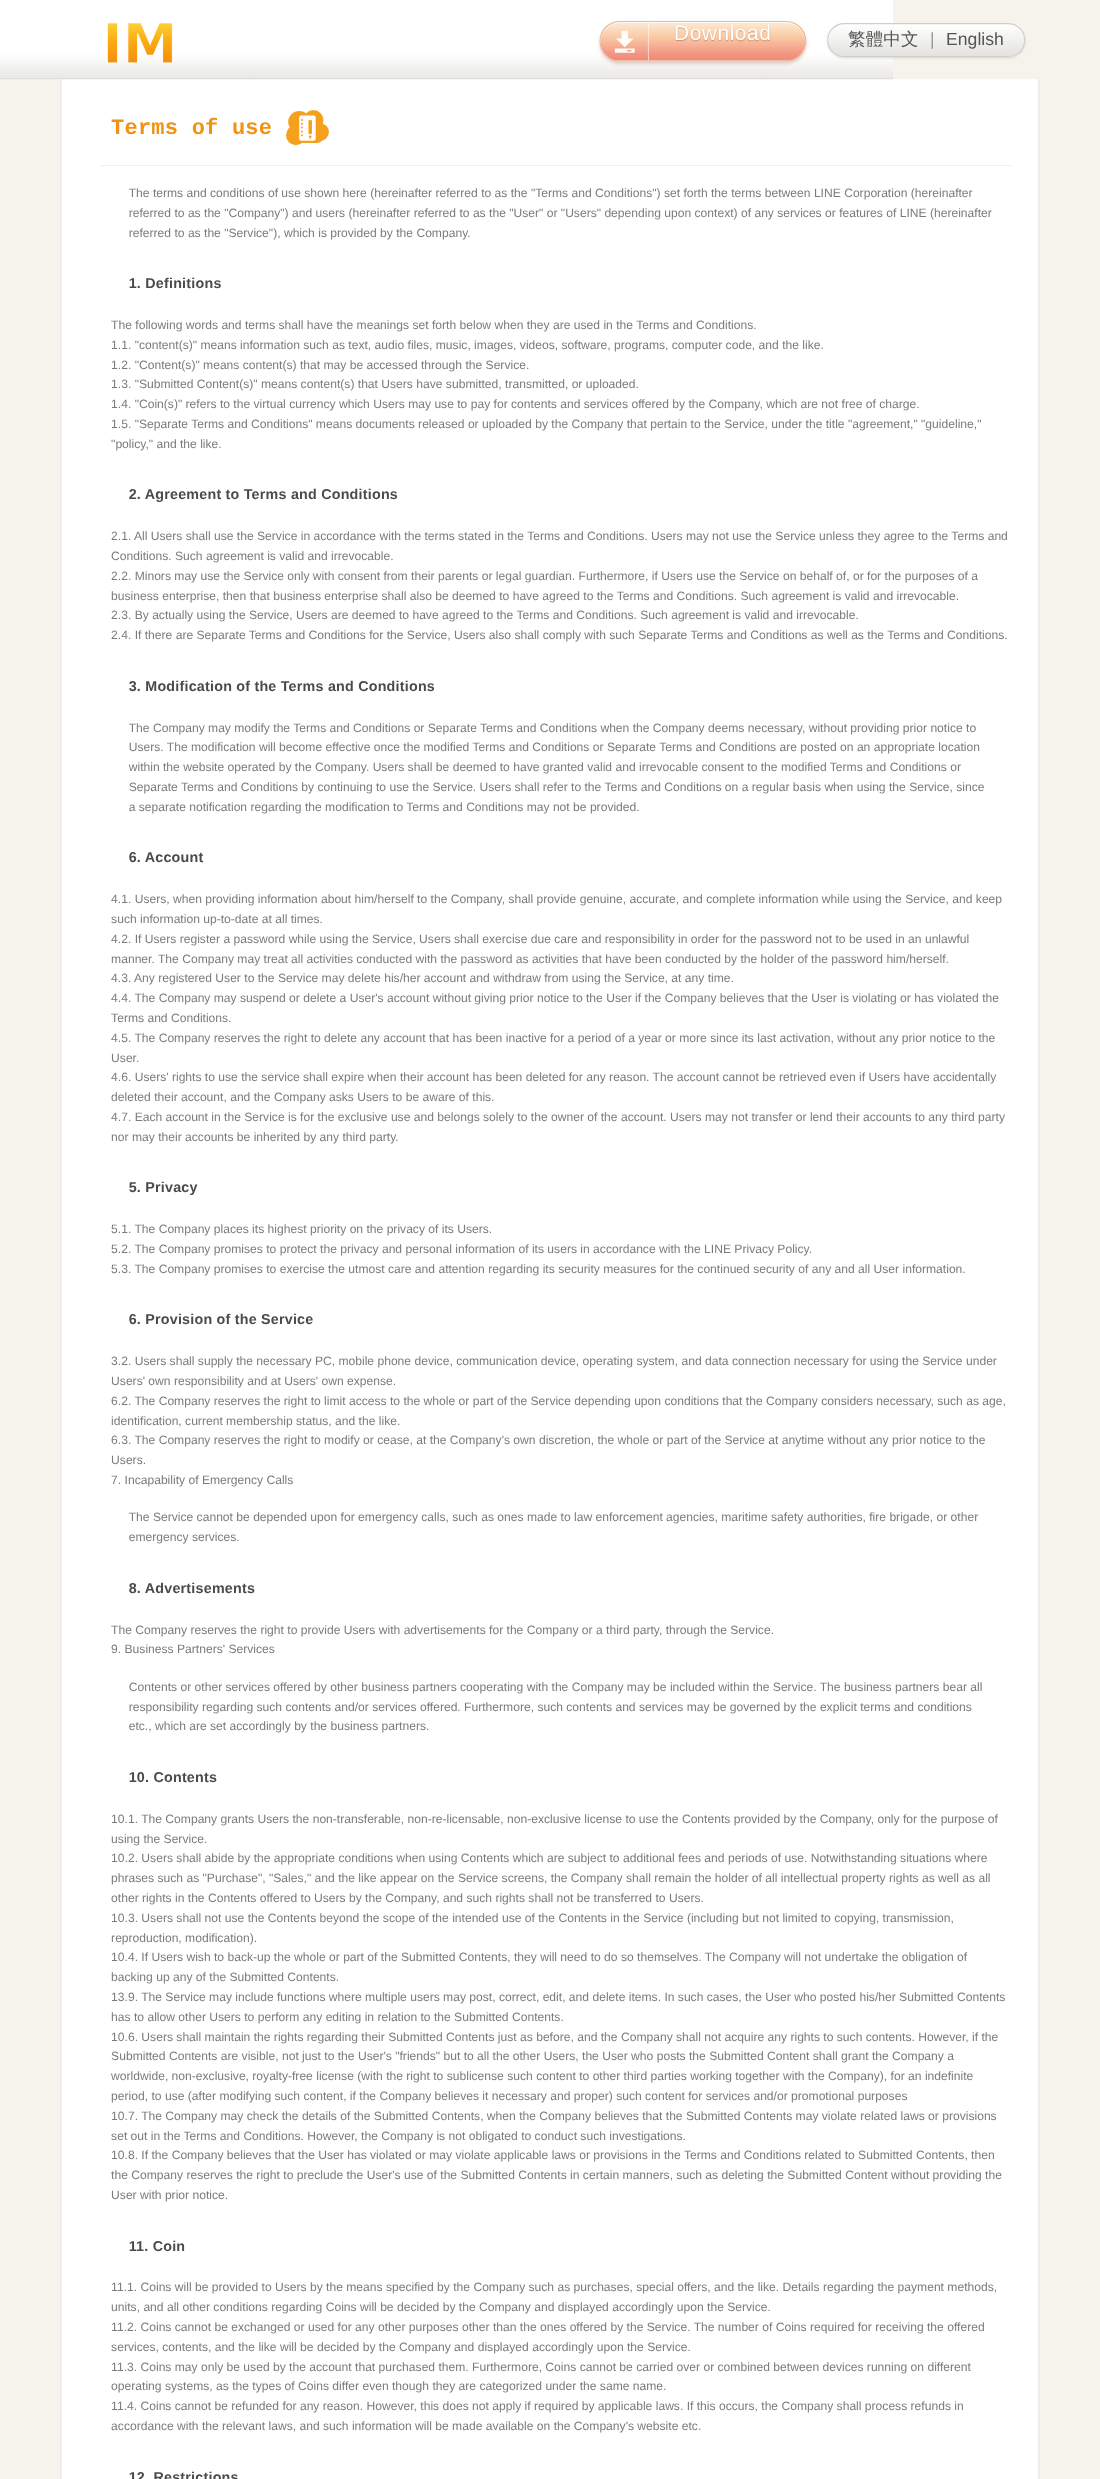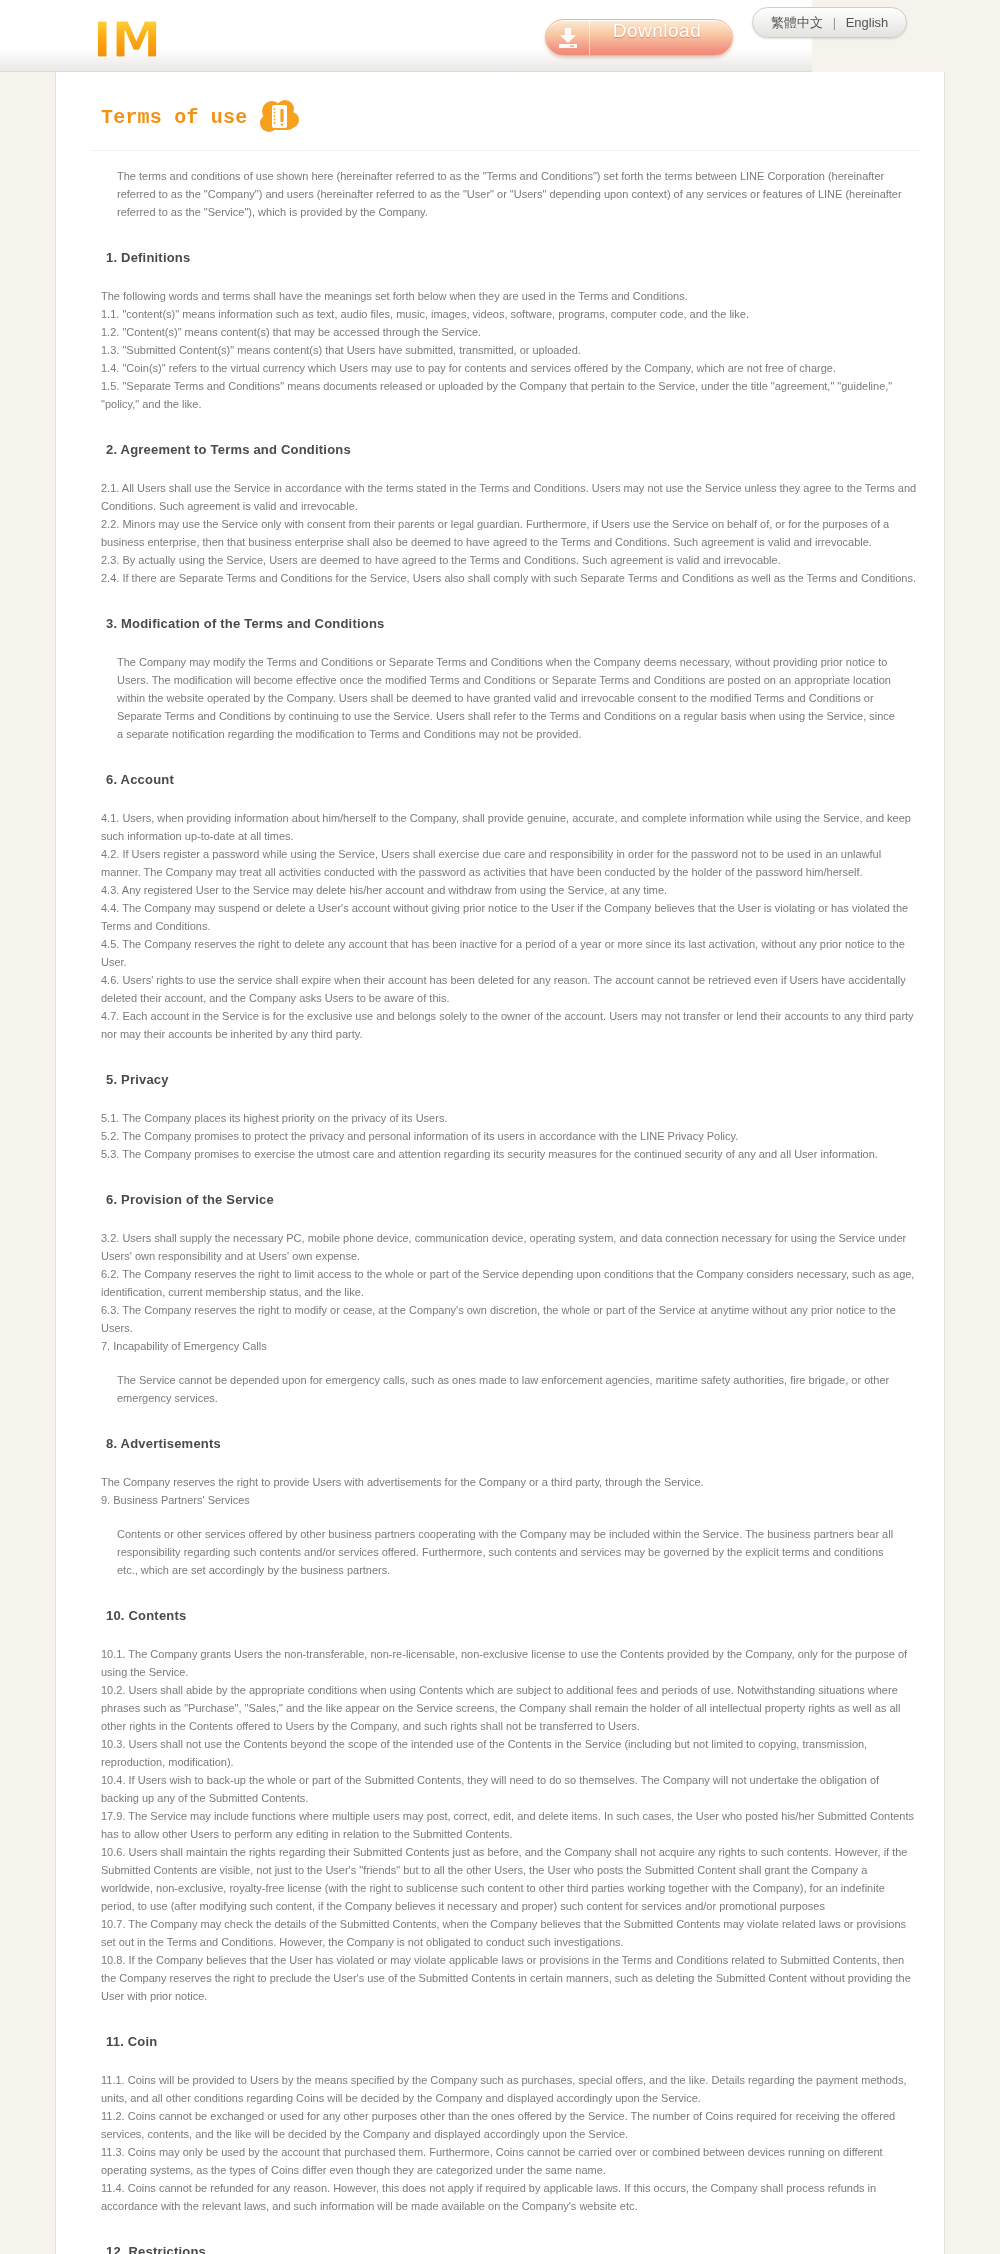--- a/index.html
+++ b/index.html
@@ -26,44 +26,44 @@
   }
   .btn-download .dl-icon-wrap {
     width:44px; height:100%; display:flex; align-items:center; justify-content:center;
     border-right:1px solid rgba(255,255,255,.55);
   }
   .btn-download .dl-label {
     flex:1; text-align:center; font-size:19px; letter-spacing:.5px;
     text-shadow:0 1px 1px rgba(170,90,60,.5); padding-right:8px;
   }
   .lang-pill {
-    position:absolute; left:752px; top:7px; height:31px; line-height:29px;
+    position:absolute; left:752px; top:21px; height:31px; line-height:29px;
     border-radius:16px; border:1px solid #cfcecb;
     background:linear-gradient(#ffffff, #e3e2df);
     box-shadow:0 1px 2px rgba(0,0,0,.12);
-    padding:0 18px; font-size:13px; color:#555; white-space:nowrap;
+    padding:0 18px; font-size:16px; color:#555; white-space:nowrap;
   }
   .lang-pill span { cursor:pointer; }
   .lang-pill .sep { color:#999; margin:0 6px; cursor:default; }
   
   .card {
     margin-left:55px; width:890px; background:#ffffff;
     border:1px solid #e4e1da; border-top:none;
     padding:26px 25px 46px 45px;
   }
   .title-row { display:flex; align-items:center; gap:10px; }
   .page-title { color:#f29213; font-size:20px; font-weight:bold; letter-spacing:.2px;font-family:Liberation Mono, monospace; }
   .title-divider { border-bottom:1px solid #f1efe9; margin:14px 0 6px -10px; }
   
   .doc { font-size:11px; color:#7b7b7b; line-height:18px; }
   .doc p.para   { margin:16px 16px; }
   .doc p.clause { margin:0; }
   .doc h3.heading {
     font-size:13px; color:#4a4a4a; font-weight:bold;
-    margin:28px 5px 20px; letter-spacing:.2px;
+    margin:28px 16px 20px; letter-spacing:.2px;
   }
 </style>
 </head>
 <body>
 
 <div class="header">
   <div class="logo">
     <svg width="120" height="56" viewBox="0 0 120 56">
       <defs>
         <linearGradient id="lg" x1="0" y1="0" x2="0" y2="1">
@@ -155,21 +155,21 @@
       <p class="para">The Service cannot be depended upon for emergency calls, such as ones made to law enforcement agencies, maritime safety authorities, fire brigade, or other emergency services.</p>
       <h3 class="heading">8. Advertisements</h3>
       <p class="clause">The Company reserves the right to provide Users with advertisements for the Company or a third party, through the Service.</p>
       <p class="clause">9. Business Partners' Services</p>
       <p class="para">Contents or other services offered by other business partners cooperating with the Company may be included within the Service. The business partners bear all responsibility regarding such contents and/or services offered. Furthermore, such contents and services may be governed by the explicit terms and conditions etc., which are set accordingly by the business partners.</p>
       <h3 class="heading">10. Contents</h3>
       <p class="clause">10.1. The Company grants Users the non-transferable, non-re-licensable, non-exclusive license to use the Contents provided by the Company, only for the purpose of using the Service.</p>
       <p class="clause">10.2. Users shall abide by the appropriate conditions when using Contents which are subject to additional fees and periods of use. Notwithstanding situations where phrases such as "Purchase", "Sales," and the like appear on the Service screens, the Company shall remain the holder of all intellectual property rights as well as all other rights in the Contents offered to Users by the Company, and such rights shall not be transferred to Users.</p>
       <p class="clause">10.3. Users shall not use the Contents beyond the scope of the intended use of the Contents in the Service (including but not limited to copying, transmission, reproduction, modification).</p>
       <p class="clause">10.4. If Users wish to back-up the whole or part of the Submitted Contents, they will need to do so themselves. The Company will not undertake the obligation of backing up any of the Submitted Contents.</p>
-      <p class="clause">17.9. The Service may include functions where multiple users may post, correct, edit, and delete items. In such cases, the User who posted his/her Submitted Contents has to allow other Users to perform any editing in relation to the Submitted Contents.</p>
+      <p class="clause">13.9. The Service may include functions where multiple users may post, correct, edit, and delete items. In such cases, the User who posted his/her Submitted Contents has to allow other Users to perform any editing in relation to the Submitted Contents.</p>
       <p class="clause">10.6. Users shall maintain the rights regarding their Submitted Contents just as before, and the Company shall not acquire any rights to such contents. However, if the Submitted Contents are visible, not just to the User's "friends" but to all the other Users, the User who posts the Submitted Content shall grant the Company a worldwide, non-exclusive, royalty-free license (with the right to sublicense such content to other third parties working together with the Company), for an indefinite period, to use (after modifying such content, if the Company believes it necessary and proper) such content for services and/or promotional purposes</p>
       <p class="clause">10.7. The Company may check the details of the Submitted Contents, when the Company believes that the Submitted Contents may violate related laws or provisions set out in the Terms and Conditions. However, the Company is not obligated to conduct such investigations.</p>
       <p class="clause">10.8. If the Company believes that the User has violated or may violate applicable laws or provisions in the Terms and Conditions related to Submitted Contents, then the Company reserves the right to preclude the User's use of the Submitted Contents in certain manners, such as deleting the Submitted Content without providing the User with prior notice.</p>
       <h3 class="heading">11. Coin</h3>
       <p class="clause">11.1. Coins will be provided to Users by the means specified by the Company such as purchases, special offers, and the like. Details regarding the payment methods, units, and all other conditions regarding Coins will be decided by the Company and displayed accordingly upon the Service.</p>
       <p class="clause">11.2. Coins cannot be exchanged or used for any other purposes other than the ones offered by the Service. The number of Coins required for receiving the offered services, contents, and the like will be decided by the Company and displayed accordingly upon the Service.</p>
       <p class="clause">11.3. Coins may only be used by the account that purchased them. Furthermore, Coins cannot be carried over or combined between devices running on different operating systems, as the types of Coins differ even though they are categorized under the same name.</p>
       <p class="clause">11.4. Coins cannot be refunded for any reason. However, this does not apply if required by applicable laws. If this occurs, the Company shall process refunds in accordance with the relevant laws, and such information will be made available on the Company's website etc.</p>
       <h3 class="heading">12. Restrictions</h3>
     </div>

